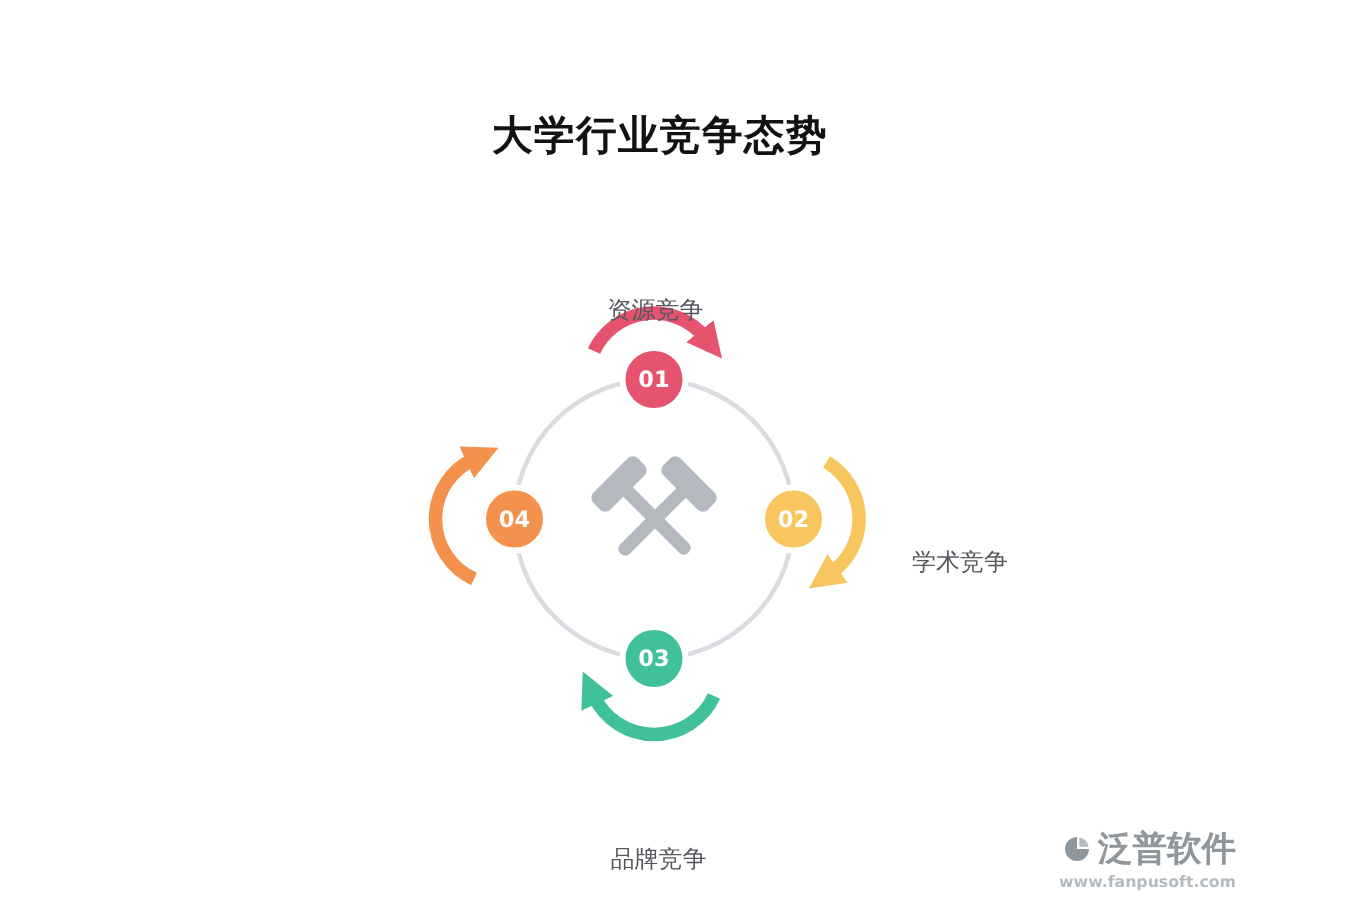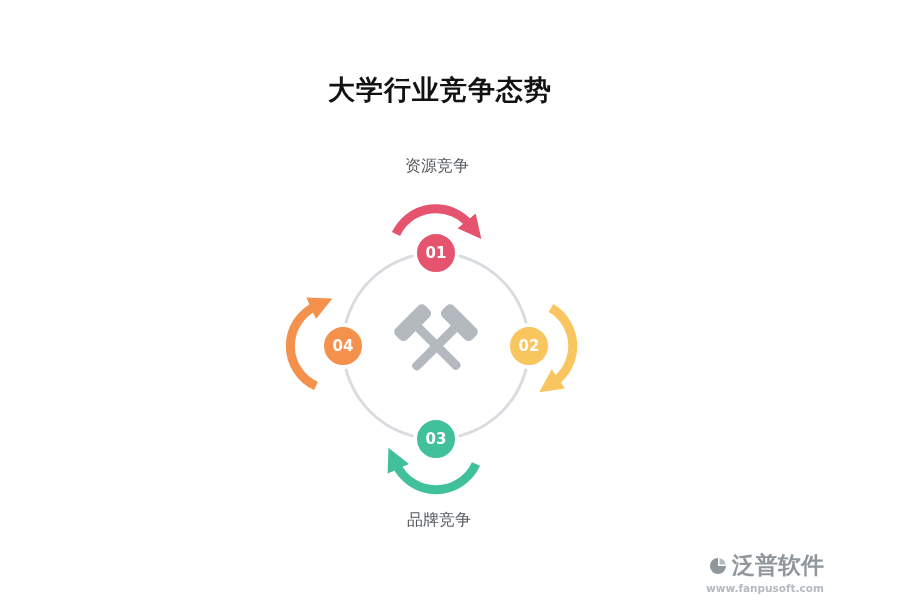--- a/index.html
+++ b/index.html
@@ -6,25 +6,25 @@
   .stage{
     position:relative;width:840px;height:600px;background:#ffffff;
     font-family:"DejaVu Sans",sans-serif;overflow:hidden;
   }
   .title{
     position:absolute;top:72px;left:0;width:880px;text-align:center;
     font-size:27px;font-weight:bold;color:#121212;letter-spacing:1px;
   }
   .diagram-svg{position:absolute;top:0;left:0;}
   .node-label{
-    position:absolute;font-size:16px;color:#55595e;width:200px;text-align:center;
+    position:absolute;font-size:16px;color:#55595e;width:200px;text-align:center;margin-top:41px;
   }
   .label-top{left:337px;top:156px;}
   .label-right{left:553px;top:324px;text-align:left;padding-left:55px;width:200px;}
-  .label-bottom{left:339px;top:510px;}
+  .label-bottom{left:339px;top:522px;}
   .label-left{left:95px;top:330px;}
   .node-number{
     font-size:15px;font-weight:bold;fill:#ffffff;
     font-family:"DejaVu Sans",sans-serif;
   }
   .footer{
     position:absolute;right:16px;bottom:6px;text-align:right;color:#8f969c;
   }
   .brand-row{
     display:flex;align-items:center;justify-content:flex-end;gap:5px;
@@ -80,20 +80,21 @@
     <text x="529" y="351" text-anchor="middle" class="node-number">02</text>
 
     <circle cx="436" cy="439" r="21" stroke="#ffffff" stroke-width="4" fill="#41c19b"></circle>
     <text x="436" y="444" text-anchor="middle" class="node-number">03</text>
 
     <circle cx="343" cy="346" r="21" stroke="#ffffff" stroke-width="4" fill="#f4914d"></circle>
     <text x="343" y="351" text-anchor="middle" class="node-number">04</text>
   </svg>
 
   <div class="node-label label-top">资源竞争</div>
+  <div class="node-label label-right">学术竞争</div>
   <div class="node-label label-bottom">品牌竞争</div>
 
   <div class="footer">
     <div class="brand-row">
       <svg width="18" height="18" viewBox="0 0 18 18">
         <path d="M9 1 a8 8 0 1 0 8 8 L9 9 Z" fill="#8f969c"></path>
         <path d="M10.5 1.2 a8 8 0 0 1 6.3 6.3 L10.5 7.5 Z" fill="#b3bac0"></path>
       </svg>
       <span>泛普软件</span>
     </div>

